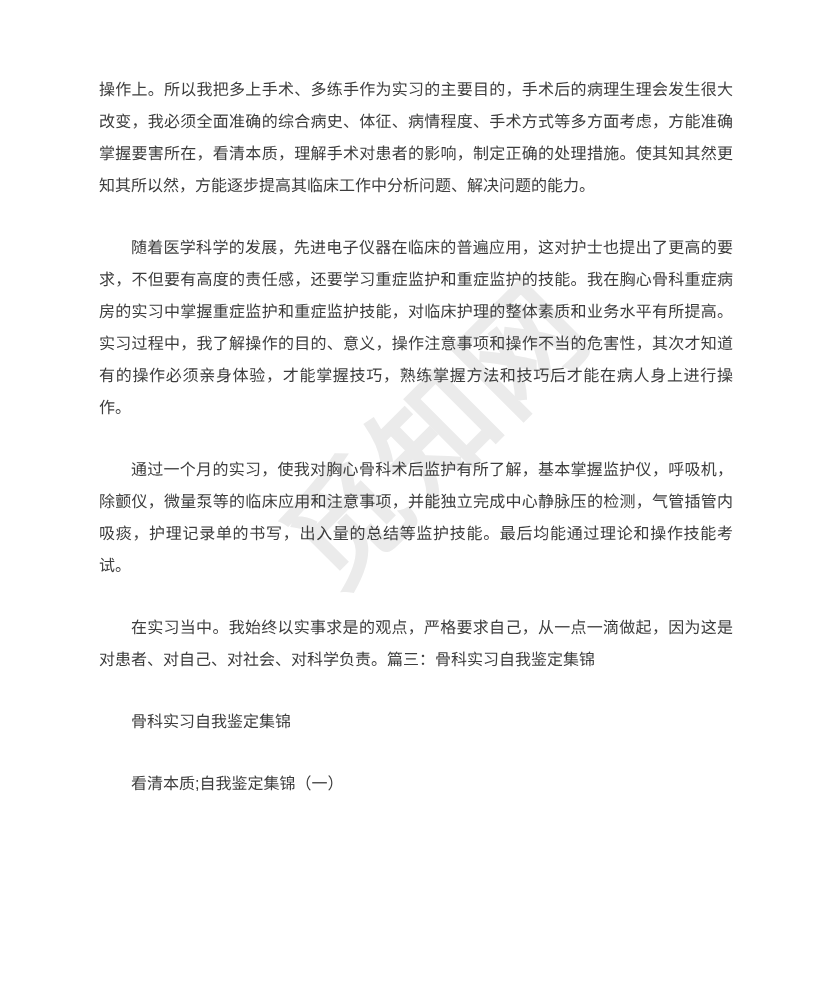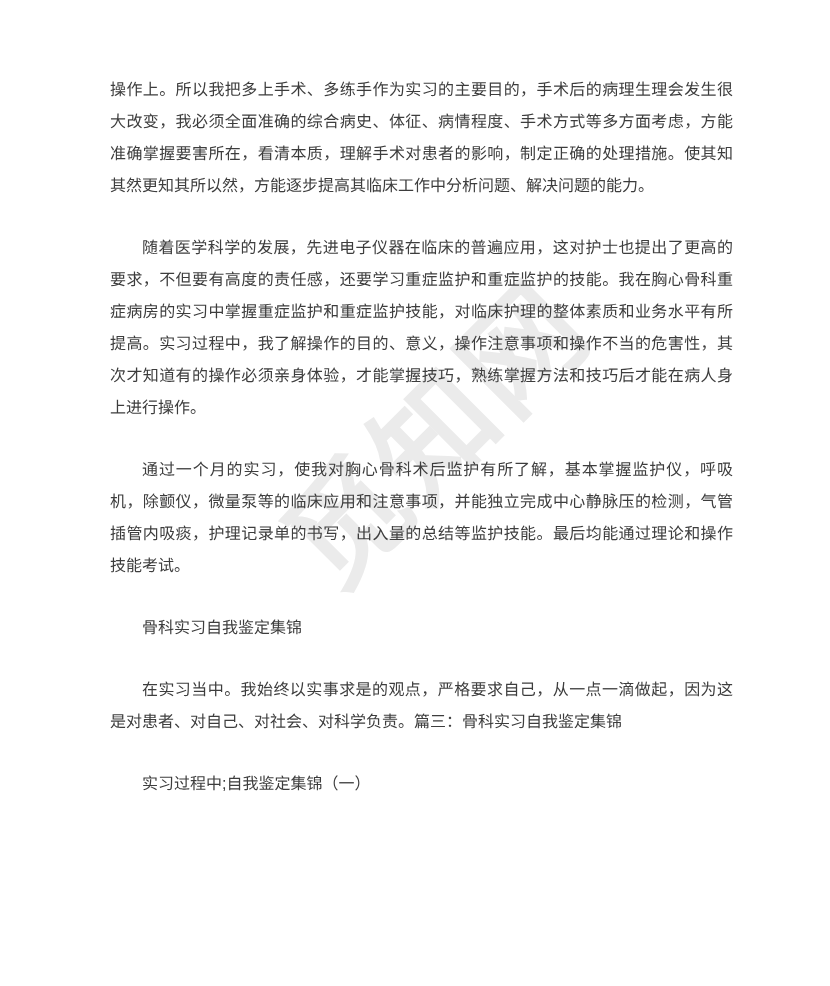--- a/index.html
+++ b/index.html
@@ -38,32 +38,31 @@
     z-index: 1;
     color: #3d3d3d;
     font-size: 16px;
     line-height: 32px;
     text-align: justify;
     text-justify: inter-ideograph;
   }
   .content p {
     margin-bottom: 30px;
     word-break: break-all;
-    margin-left: 11px;
   }
   .content p.indent {
     text-indent: 2em;
   }
 </style>
 </head>
 <body>
 
 <div class="page">
   <div class="watermark">觅知网</div>
   <main class="content">
       <p>操作上。所以我把多上手术、多练手作为实习的主要目的，手术后的病理生理会发生很大改变，我必须全面准确的综合病史、体征、病情程度、手术方式等多方面考虑，方能准确掌握要害所在，看清本质，理解手术对患者的影响，制定正确的处理措施。使其知其然更知其所以然，方能逐步提高其临床工作中分析问题、解决问题的能力。</p>
       <p class="indent">随着医学科学的发展，先进电子仪器在临床的普遍应用，这对护士也提出了更高的要求，不但要有高度的责任感，还要学习重症监护和重症监护的技能。我在胸心骨科重症病房的实习中掌握重症监护和重症监护技能，对临床护理的整体素质和业务水平有所提高。实习过程中，我了解操作的目的、意义，操作注意事项和操作不当的危害性，其次才知道有的操作必须亲身体验，才能掌握技巧，熟练掌握方法和技巧后才能在病人身上进行操作。</p>
       <p class="indent">通过一个月的实习，使我对胸心骨科术后监护有所了解，基本掌握监护仪，呼吸机，除颤仪，微量泵等的临床应用和注意事项，并能独立完成中心静脉压的检测，气管插管内吸痰，护理记录单的书写，出入量的总结等监护技能。最后均能通过理论和操作技能考试。</p>
+      <p class="indent">在实习当中。我始终以实事求是的观点，严格要求自己，从一点一滴做起，因为这是对患者、对自己、对社会、对科学负责。篇三：骨科实习自我鉴定集锦</p>
       <p class="indent">骨科实习自我鉴定集锦</p>
-      <p class="indent">在实习当中。我始终以实事求是的观点，严格要求自己，从一点一滴做起，因为这是对患者、对自己、对社会、对科学负责。篇三：骨科实习自我鉴定集锦</p>
-      <p class="indent">实习过程中;自我鉴定集锦（一）</p>
+      <p class="indent">看清本质;自我鉴定集锦（一）</p>
     </main>
 </div>
 
 </body></html>

